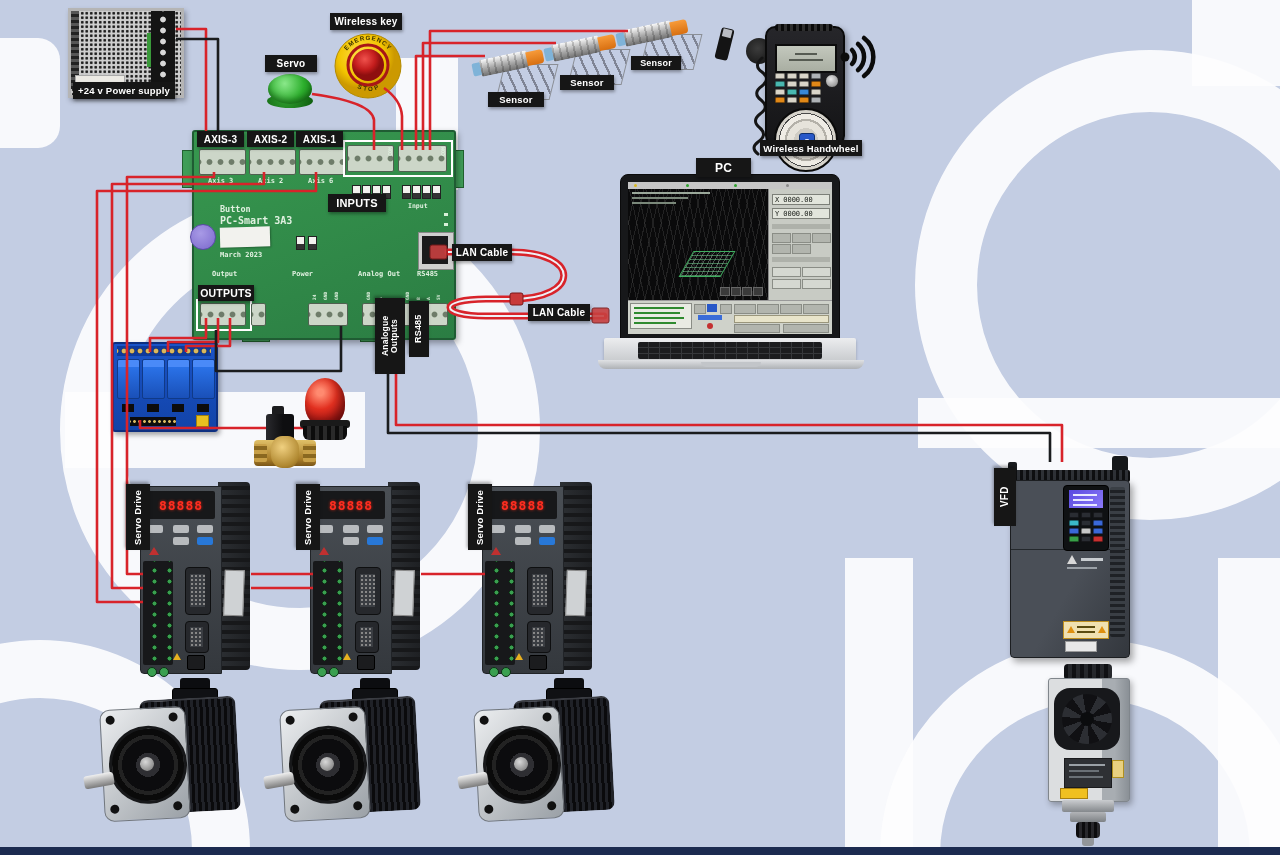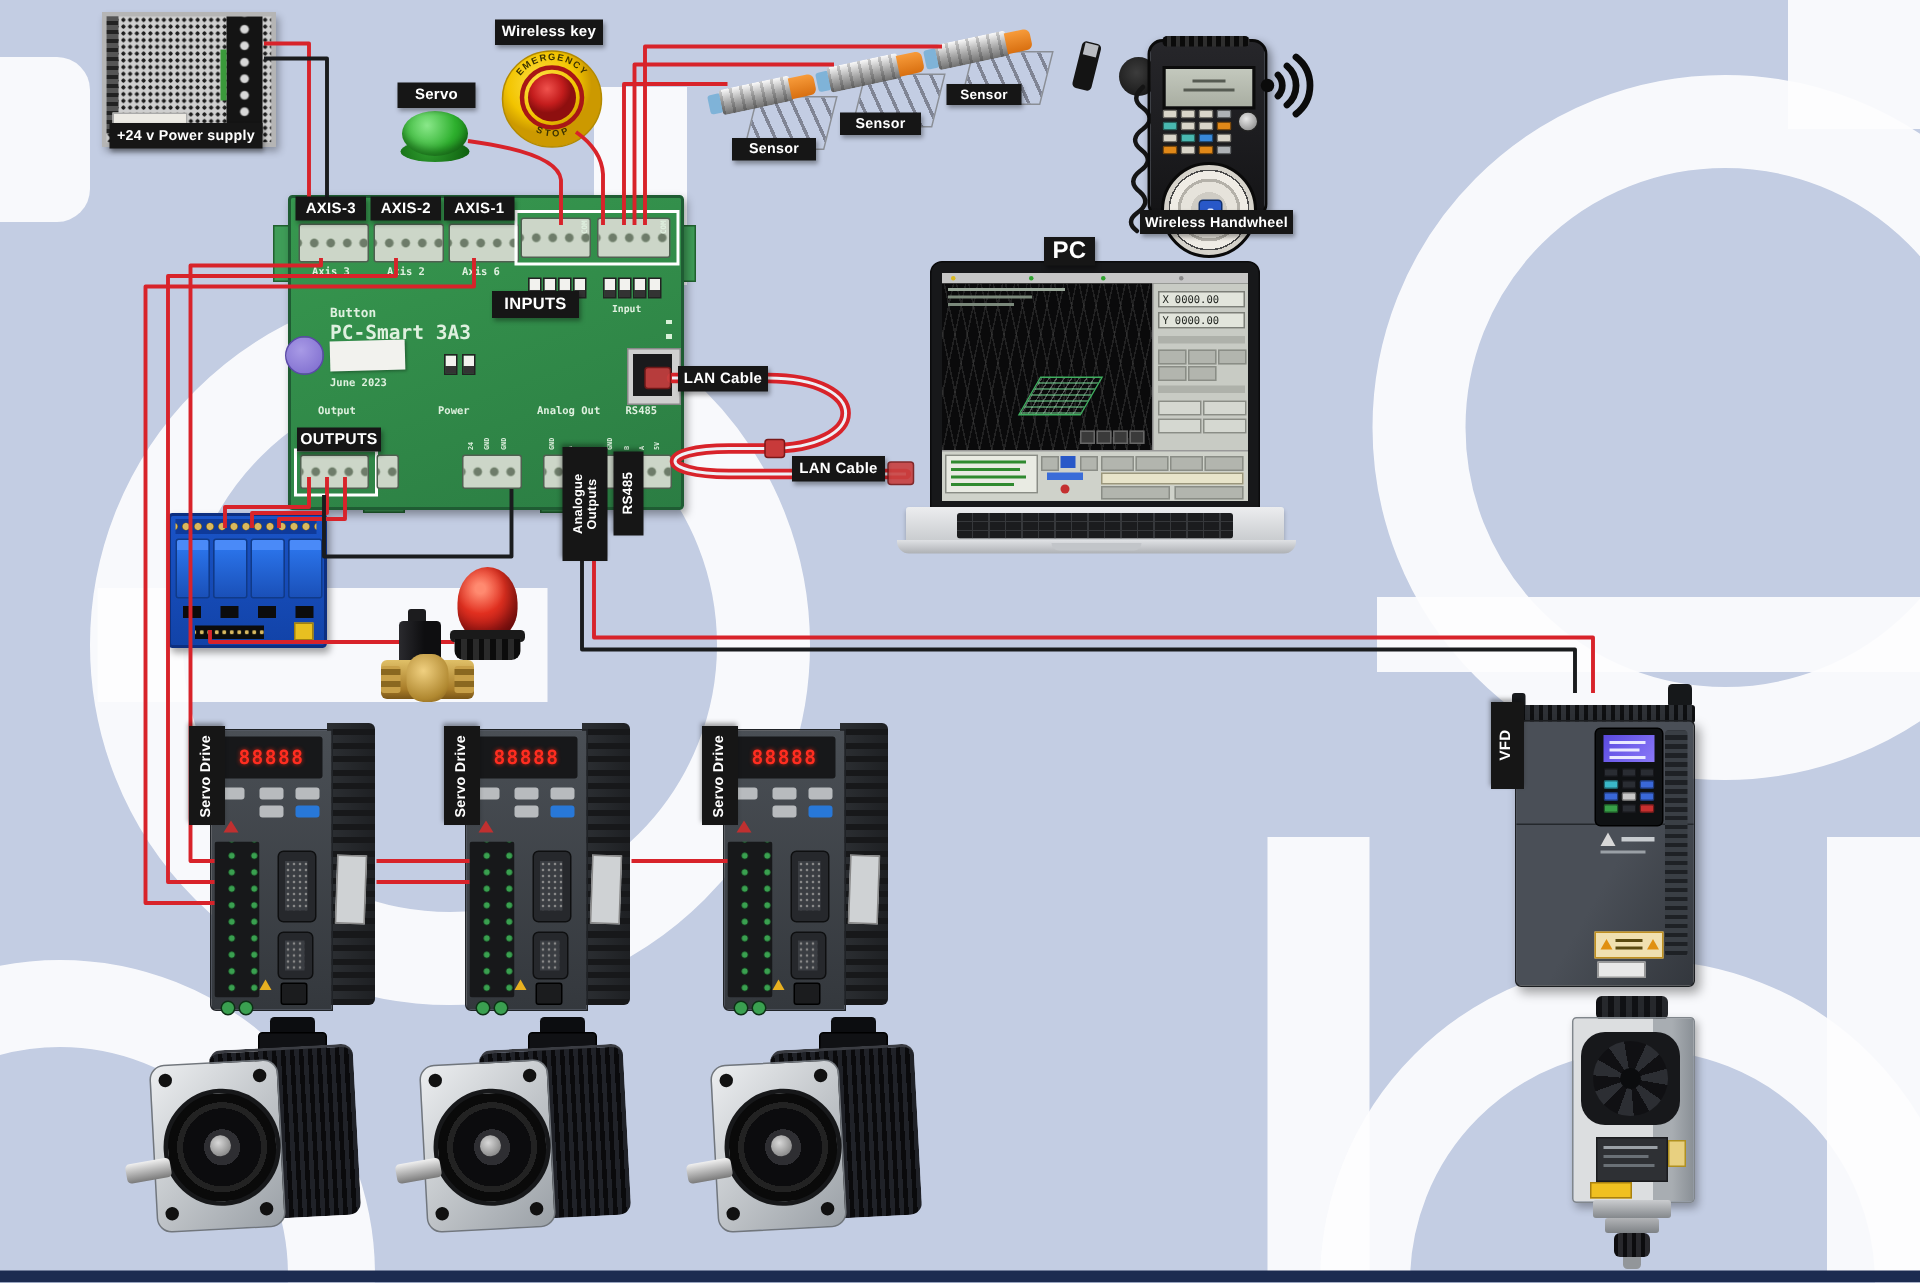--- a/index.html
+++ b/index.html
@@ -174,21 +174,21 @@
       <circle cx="7" cy="25" r="4.5" fill="#0b0b0b"></circle>
       <path d="M14,18 a10,10 0 0 1 0,14" fill="none" stroke="#0b0b0b" stroke-width="4.5" stroke-linecap="round"></path>
       <path d="M20,12 a17,17 0 0 1 0,26" fill="none" stroke="#0b0b0b" stroke-width="4.5" stroke-linecap="round"></path>
       <path d="M26,6 a24,24 0 0 1 0,38" fill="none" stroke="#0b0b0b" stroke-width="4.5" stroke-linecap="round"></path>
     </svg>
   </div>
   <div class="lbl" style="left:760px;top:140px;width:102px;height:16px;font-size:9.5px;">
     <span>Wireless Handwheel</span>
   </div>
 
-  <div class="lbl" style="left:696px;top:158px;width:34px;height:19px;font-size:16px;">
+  <div class="lbl" style="left:696px;top:158px;width:55px;height:19px;font-size:12px;">
     <span>PC</span>
   </div>
   <div class="dev" style="left:598px;top:174px;width:266px;height:196px;">
     <div class="abs" style="left:22px;top:0;width:218px;height:166px;background:#17181a;border-radius:8px 8px 0 0;border:1px solid #0b0b0c;padding:0;">
       <div class="abs" style="left:7px;top:7px;width:204px;height:152px;background:#0d0d0d;overflow:hidden;">
         <div class="abs" style="left:0;top:0;width:204px;height:7px;background:#c6c6c6;">
           <div class="abs" style="left:6px;top:2px;width:3px;height:3px;border-radius:50%;background:#d8b820;"></div>
           <div class="abs" style="left:58px;top:2px;width:3px;height:3px;border-radius:50%;background:#2fa32f;"></div>
           <div class="abs" style="left:106px;top:2px;width:3px;height:3px;border-radius:50%;background:#2fa32f;"></div>
           <div class="abs" style="left:158px;top:2px;width:3px;height:3px;border-radius:50%;background:#8a8a8a;"></div>
@@ -292,23 +292,23 @@
   <div class="led" style="left:412px;top:185px;"></div>
   <div class="led" style="left:422px;top:185px;"></div>
   <div class="led" style="left:432px;top:185px;"></div>
   <div class="silk" style="left:358px;top:202px;font-size:6.5px;">Input</div>
   <div class="silk" style="left:408px;top:202px;font-size:6.5px;">Input</div>
   <div class="lbl" style="left:328px;top:194px;width:58px;height:18px;font-size:11px;">
     <span>INPUTS</span>
   </div>
 
   <div class="silk" style="left:220px;top:204px;font-size:8.5px;">Button</div>
-  <div class="silk" style="left:220px;top:215px;font-size:13px;">PC-Smart 3A3</div>
+  <div class="silk" style="left:220px;top:215px;font-size:10px;">PC-Smart 3A3</div>
   <div class="abs" style="left:220px;top:227px;width:50px;height:20px;background:#f2f2ee;transform:rotate(-1.5deg);z-index:3;box-shadow:1px 1px 2px rgba(0,0,0,.3);"></div>
-  <div class="silk" style="left:220px;top:251px;font-size:7px;">June 2023</div>
+  <div class="silk" style="left:220px;top:251px;font-size:7px;">March 2023</div>
   <div class="abs" style="left:190px;top:224px;width:24px;height:24px;border-radius:50%;background:radial-gradient(circle at 40% 35%,#a89ae6,#7a68cc);border:1px solid #5a48a8;z-index:3;"></div>
   <div class="led" style="left:296px;top:236px;"></div>
   <div class="led" style="left:308px;top:236px;"></div>
   <div class="abs" style="left:444px;top:206px;width:4px;height:40px;background:repeating-linear-gradient(0deg,#d8f0d8 0 3px,transparent 3px 10px);z-index:3;"></div>
 
   <div class="abs" style="left:418px;top:232px;width:34px;height:36px;background:#cfcfcf;border:1px solid #888;z-index:3;">
     <div class="abs" style="left:3px;top:3px;width:26px;height:28px;background:#1a1a1c;"></div>
   </div>
   <div class="lbl" style="left:452px;top:244px;width:60px;height:17px;font-size:10px;">
     <span>LAN Cable</span>

